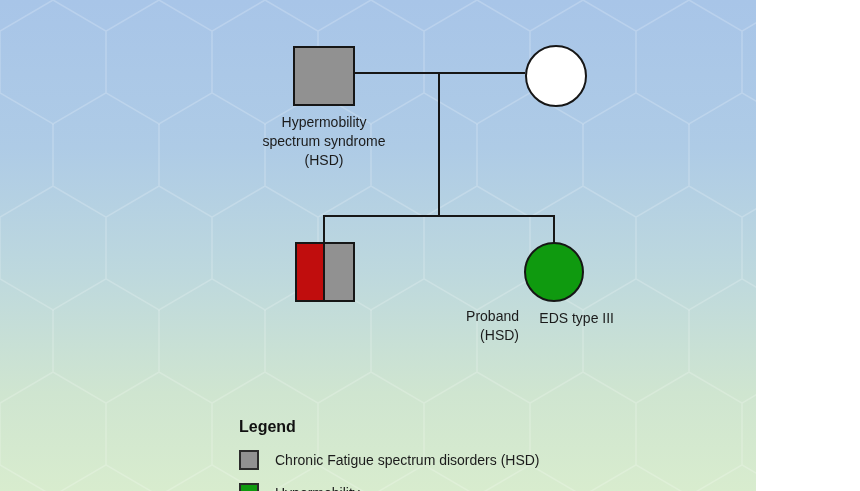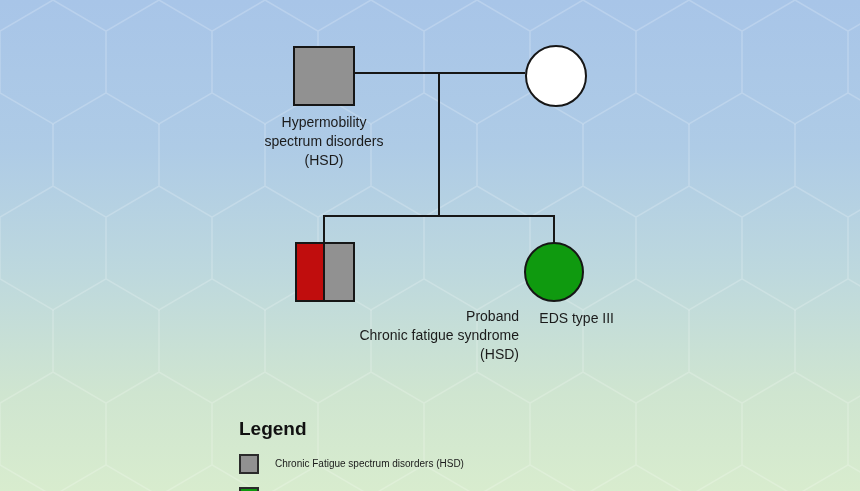--- a/index.html
+++ b/index.html
@@ -1,20 +1,20 @@
 <!DOCTYPE html>
 <html><head>
 <meta charset="utf-8">
 <style>
   html, body { margin: 0; padding: 0; }
   body { font-family: "Liberation Sans", "DejaVu Sans", sans-serif; }
 
   .canvas {
     position: relative;
-    width: 860px;
+    width: 756px;
     height: 491px;
     overflow: hidden;
     background: linear-gradient(180deg, #a8c5e8 0%, #aecbe6 30%, #bdd8de 55%, #cfe5d0 80%, #d8ecce 100%);
   }
 
   .bg-hex {
     position: absolute;
     left: 0; top: 0;
     width: 860px; height: 491px;
     pointer-events: none;
@@ -45,33 +45,33 @@
     line-height: 19px;
   }
   .father-label  { left: 229px; top: 113px; width: 190px; text-align: center; }
   .proband-label { left: 239px; top: 307px; width: 280px; text-align: right; }
   .sibling-label { left: 494px; top: 309px; width: 120px; text-align: right; }
 
   
   .legend { position: absolute; left: 239px; top: 418px; }
   .legend-title {
     color: #111111;
-    font-size: 19px;
+    font-size: 16px;
     font-weight: bold;
     margin-bottom: 14px;
   }
   .legend-row { display: flex; align-items: center; margin-bottom: 13px; }
   .legend-swatch {
     width: 20px; height: 20px;
     box-sizing: border-box;
     border: 2px solid #2b2b2b;
     margin-right: 16px;
     flex: 0 0 auto;
   }
-  .legend-label { color: #1b1b1b; font-size: 10px; line-height: 20px; }
+  .legend-label { color: #1b1b1b; font-size: 14px; line-height: 20px; }
 </style>
 </head>
 <body>
 
 <div class="canvas">
 
   <svg class="bg-hex" width="860" height="491" xmlns="http://www.w3.org/2000/svg">
     <defs>
       <pattern id="hexpat" width="106" height="186" patternUnits="userSpaceOnUse">
         <g fill="none" stroke="#ffffff" stroke-opacity="0.20" stroke-width="1.5">
@@ -88,34 +88,33 @@
   <div class="pline sibship-line"></div>
   <div class="pline drop-left"></div>
   <div class="pline drop-right"></div>
 
   <div class="symbol father-square" style="background-color: rgb(145, 145, 145);"></div>
 
   <div class="symbol mother-circle"></div>
 
   <div class="ped-label father-label">
     <div>Hypermobility</div>
-    <div>spectrum disorders</div>
+    <div>spectrum syndrome</div>
     <div>(HSD)</div>
   </div>
 
   <div class="symbol proband-square">
     <div class="half-left" style="background-color: rgb(192, 13, 13);"></div>
     <div class="half-right" style="background-color: rgb(145, 145, 145);"></div>
   </div>
 
   <div class="symbol sibling-circle" style="background-color: rgb(15, 154, 15);"></div>
 
   <div class="ped-label proband-label">
     <div>Proband</div>
-    <div>Chronic fatigue syndrome</div>
     <div>(HSD)</div>
   </div>
 
   <div class="ped-label sibling-label">
     <div>EDS type III</div>
   </div>
 
   <div class="legend">
     <div class="legend-title">Legend</div>
 

